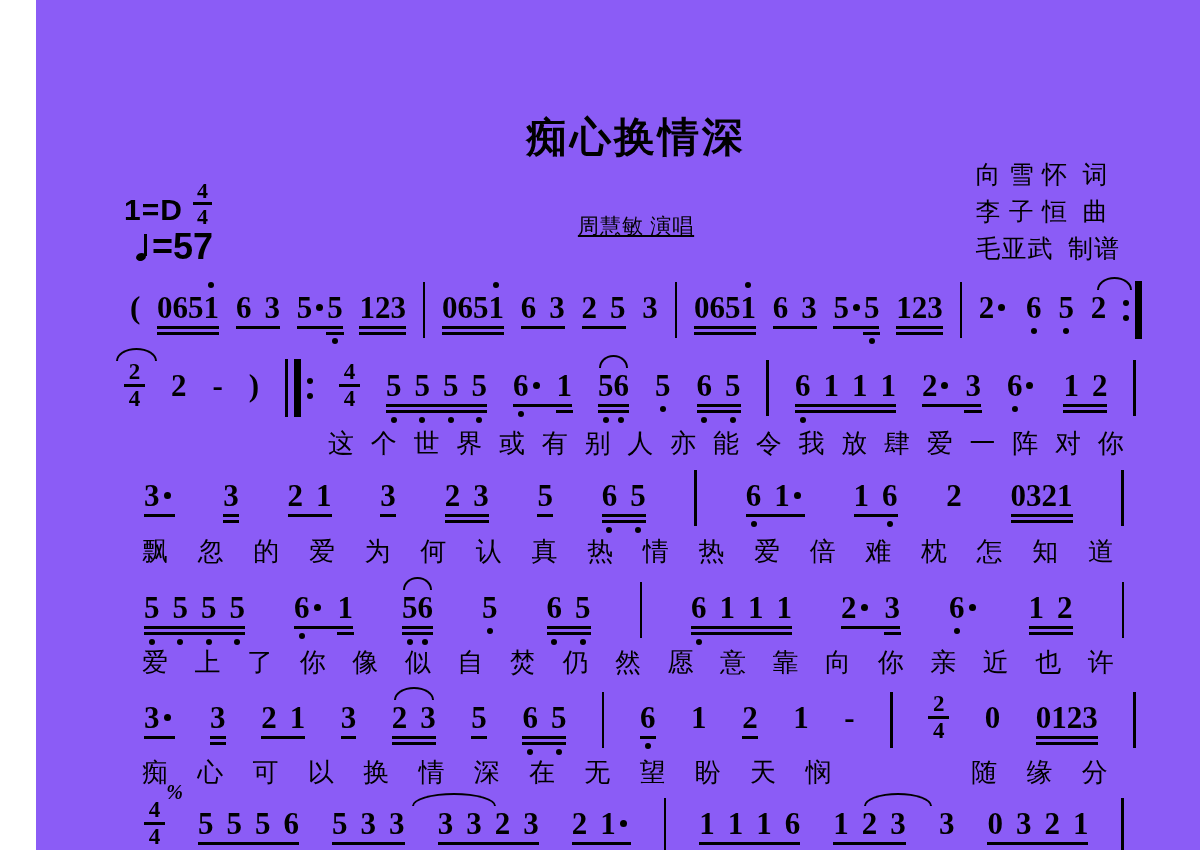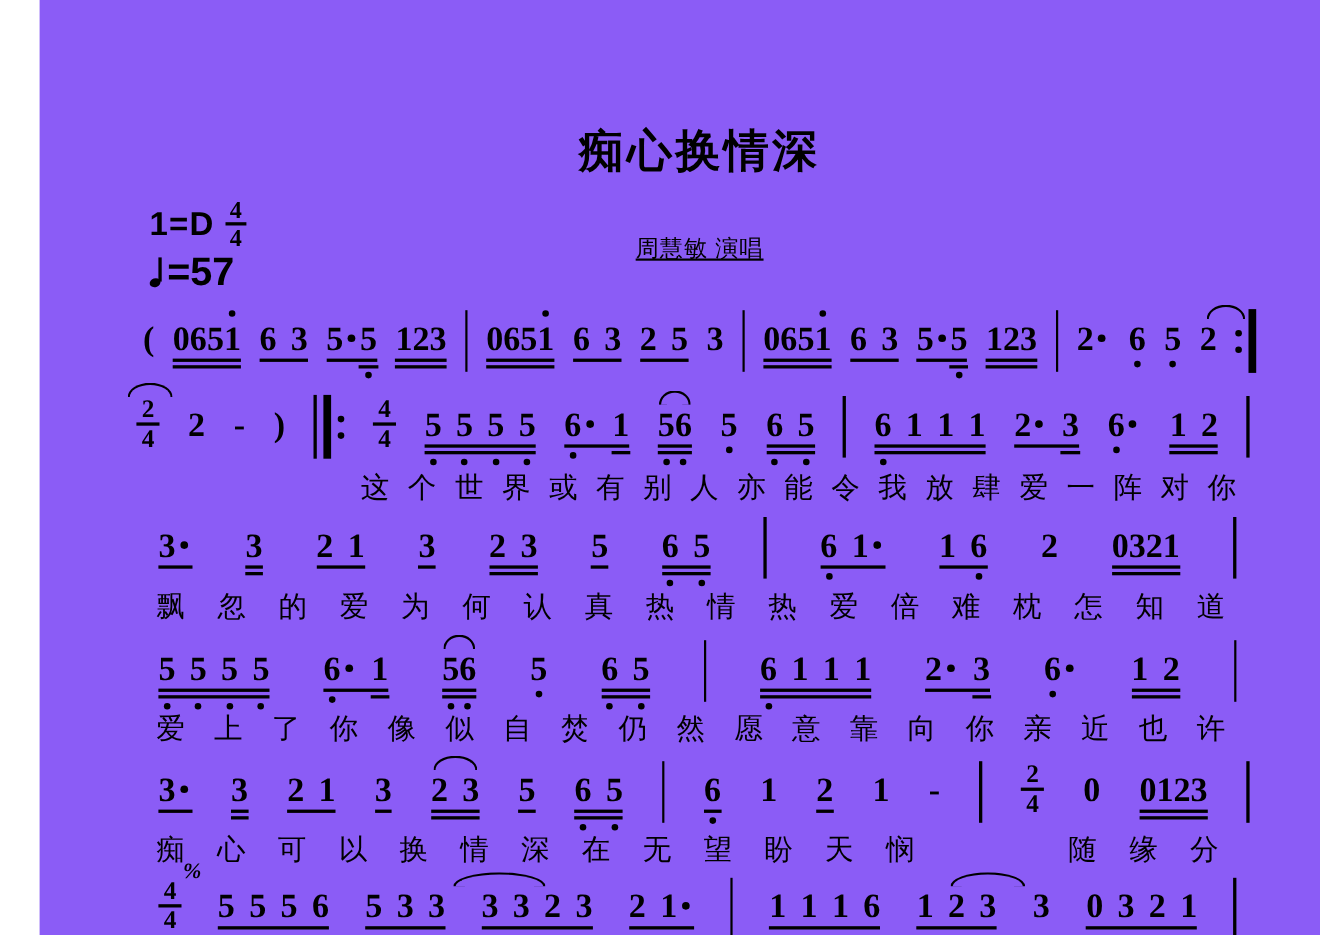--- a/index.html
+++ b/index.html
@@ -4,21 +4,21 @@
 <style>
   html,body{margin:0;padding:0;background:#fff;}
   .sheet{position:relative;width:1200px;height:850px;background:#8b5cf6;overflow:hidden;color:#000;
          font-family:"Liberation Serif","DejaVu Serif",serif;margin-left:36px;}
 
   
   .title{position:absolute;top:110px;left:0;width:100%;text-align:center;
          font-size:41px;font-weight:700;letter-spacing:3px;}
   .credits{position:absolute;top:156px;right:116px;font-size:25px;line-height:37px;
            text-align:left;white-space:pre;letter-spacing:1px;}
-  .keyrow{position:absolute;top:184px;left:100px;display:flex;align-items:center;gap:10px;}
+  .keyrow{position:absolute;top:184px;left:88px;display:flex;align-items:flex-end;gap:10px;}
   .keytext{font-size:30px;font-weight:700;letter-spacing:1px;font-family:"Liberation Sans",sans-serif;}
   .frac{display:flex;flex-direction:column;align-items:center;}
   .keyrow .frac{margin-top:-4px;}
   .fn{font-size:22px;font-weight:700;line-height:21px;}
   .fb{width:19px;height:2.5px;background:#000;margin:1px 0;}
   .temporow{position:absolute;top:226px;left:100px;display:flex;align-items:center;gap:3px;}
   .tempotext{font-size:36px;font-weight:700;font-family:"Liberation Sans",sans-serif;}
   .qn{position:relative;width:13px;height:30px;display:inline-block;}
   .qn::before{content:"";position:absolute;bottom:1px;left:0;width:10px;height:8px;background:#000;
               border-radius:50%;transform:rotate(-18deg);}
@@ -72,20 +72,23 @@
   .ts .tiearc{top:-13px;left:-8px;right:-12px;}
   .segno{position:absolute;top:-18px;right:-18px;font-size:20px;font-weight:700;font-style:italic;}
   .sym{font-size:31px;font-weight:700;line-height:31px;}
 </style>
 </head>
 <body>
 
 <div class="sheet">
   <div class="title">痴心换情深</div>
 
+  <div class="credits"><span>向 雪 怀  词</span>
+<span>李 子 恒  曲</span>
+<span>毛亚武  制谱</span></div>
 
   <div class="keyrow">
     <span class="keytext">1=D</span>
     <span class="frac">
       <span class="fn">4</span>
       <span class="fb"></span>
       <span class="fn">4</span>
     </span>
   </div>
 

